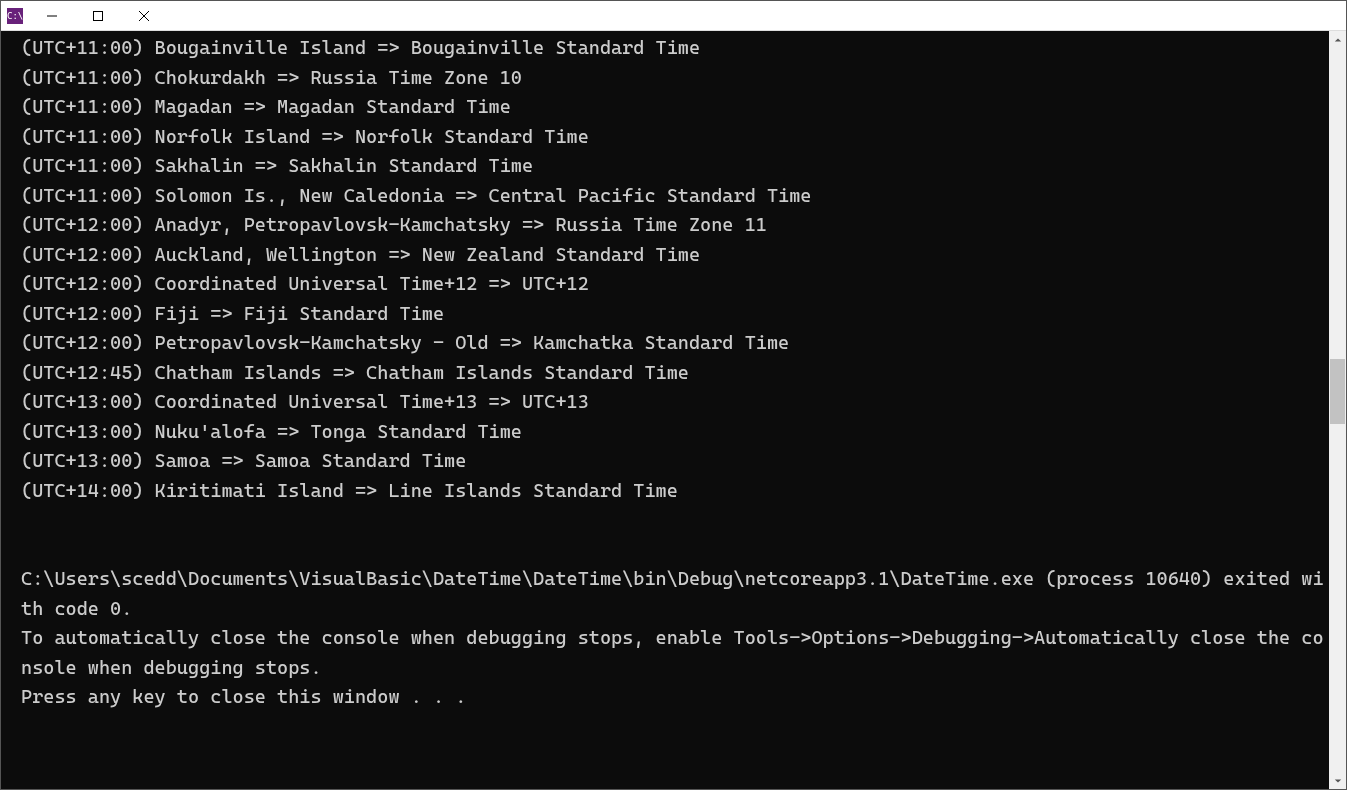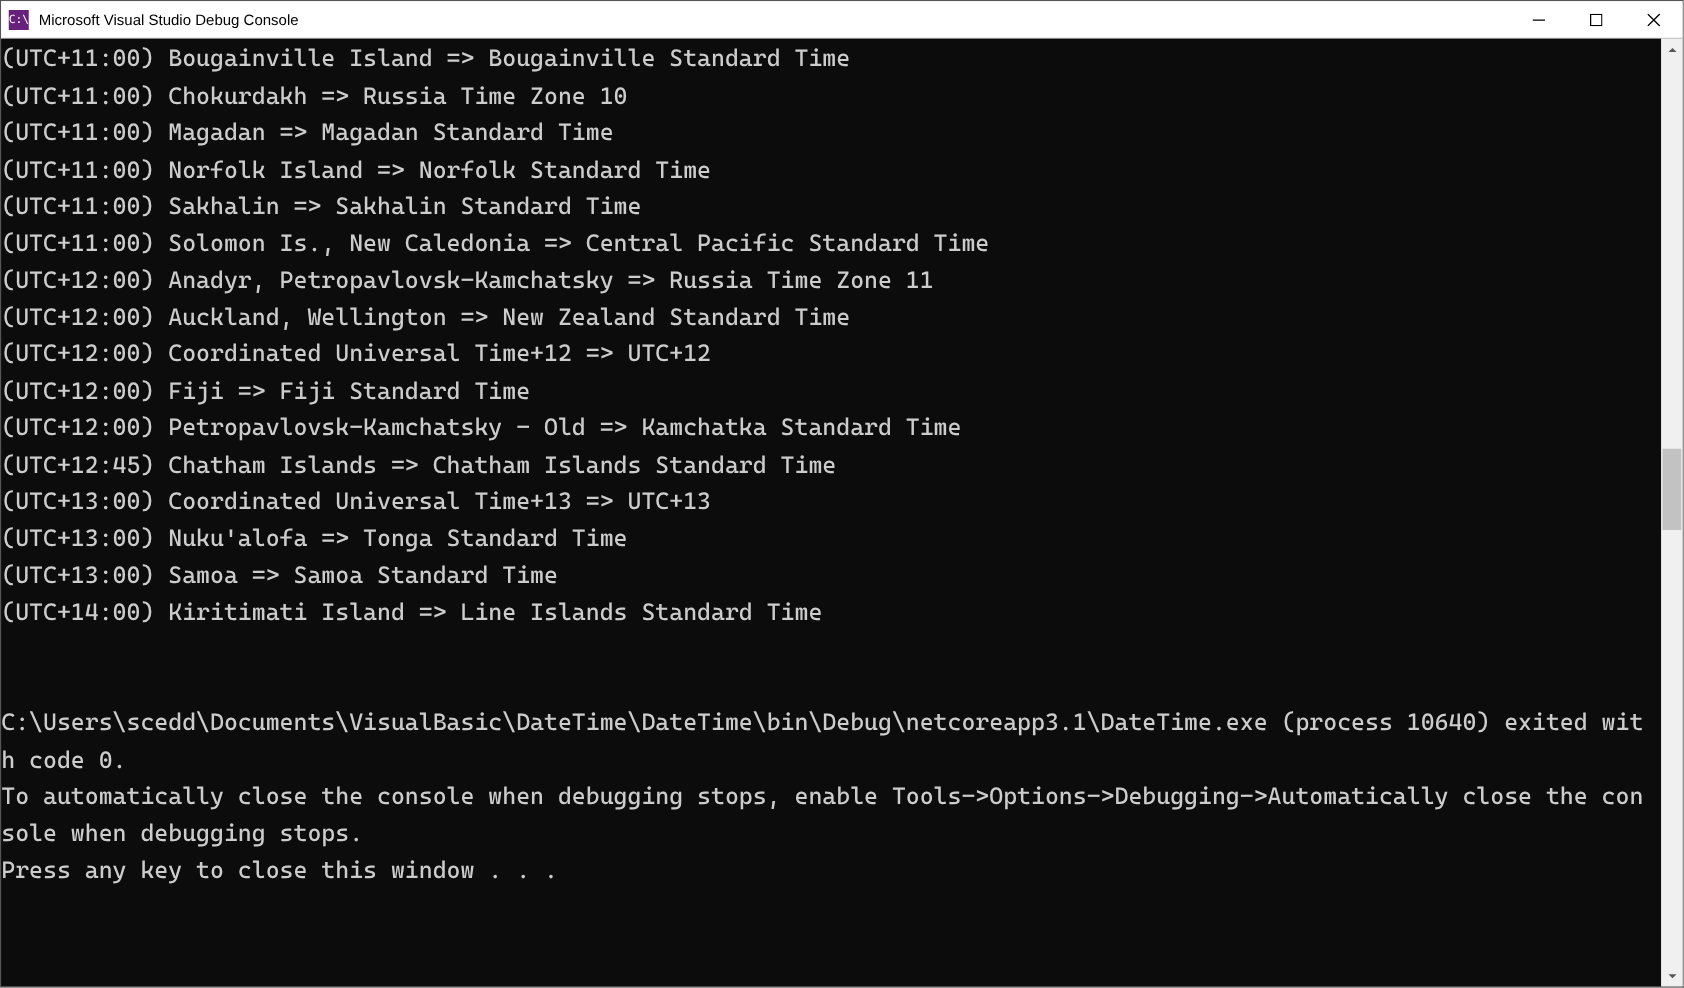--- a/index.html
+++ b/index.html
@@ -49,21 +49,21 @@
     background: #0c0c0c;
     min-height: 0;
   }
   .console {
     flex: 1 1 auto;
     background: #0c0c0c;
     color: #cccccc;
     font-family: Consolas, "Cascadia Mono", monospace;
     font-size: 19px;
     line-height: 29.5px;
-    padding: 2px 4px 4px 0;
+    padding: 2px 4px 4px 20px;
     white-space: pre-wrap;
     word-break: break-all;
     overflow: hidden;
   }
   .scrollbar {
     width: 17px; flex: 0 0 17px;
     background: #f0f0f0;
     position: relative;
     display: flex; flex-direction: column;
     border-left: 0;
@@ -86,21 +86,20 @@
 </style>
 </head>
 <body>
 
 <div class="window">
 
   <div class="titlebar">
     <div class="icon-wrap">
       <div class="app-icon">C:\</div>
     </div>
-    <div class="title-text">Microsoft Visual Studio Debug Console</div>
     <div class="win-controls">
       <div class="win-btn">
         <svg viewBox="0 0 10 10">
             <path d="M0 5 H10"></path>
           </svg>
       </div>
       <div class="win-btn">
         <svg viewBox="0 0 10 10">
             <rect x="0.5" y="0.5" width="9" height="9"></rect>
           </svg>

